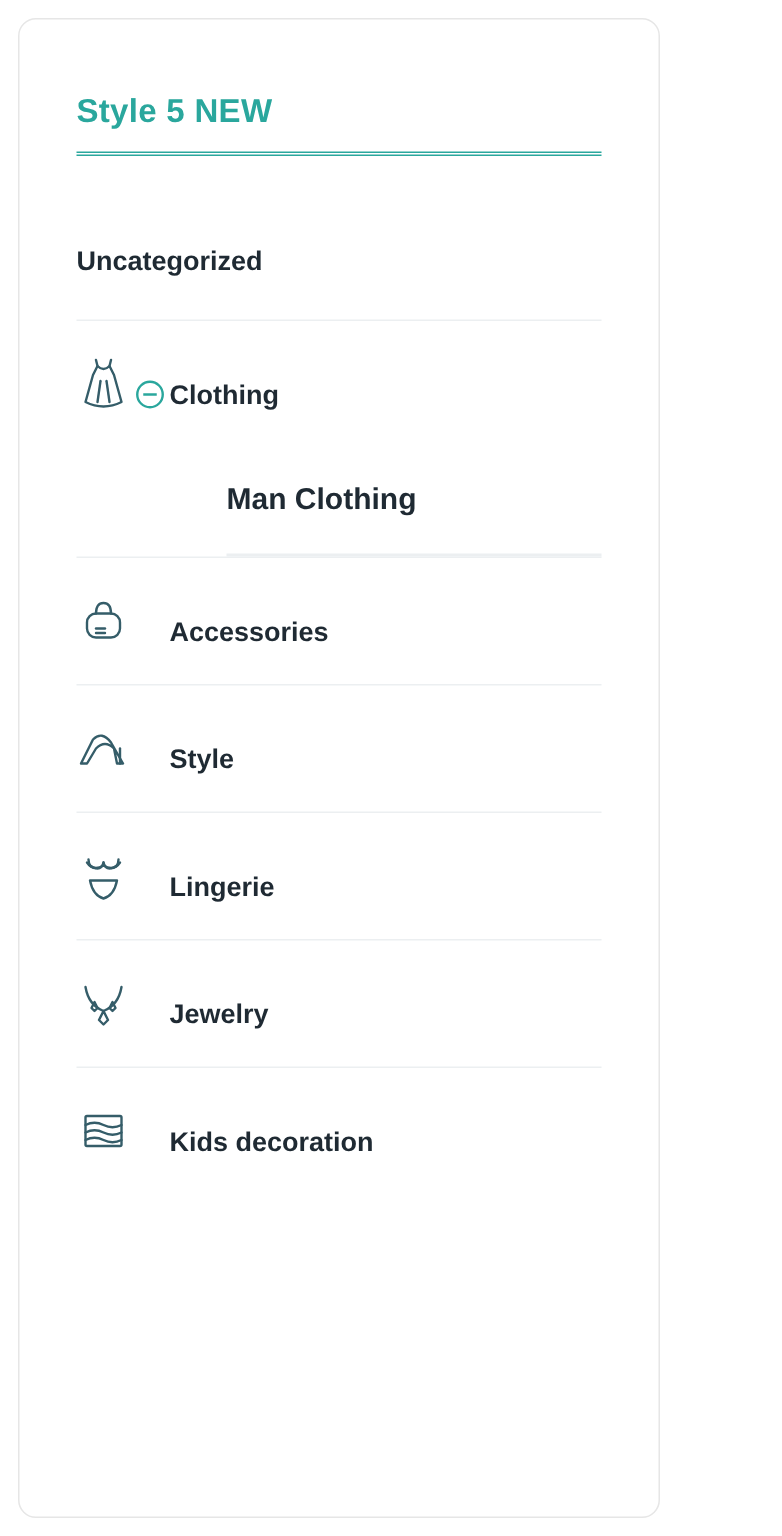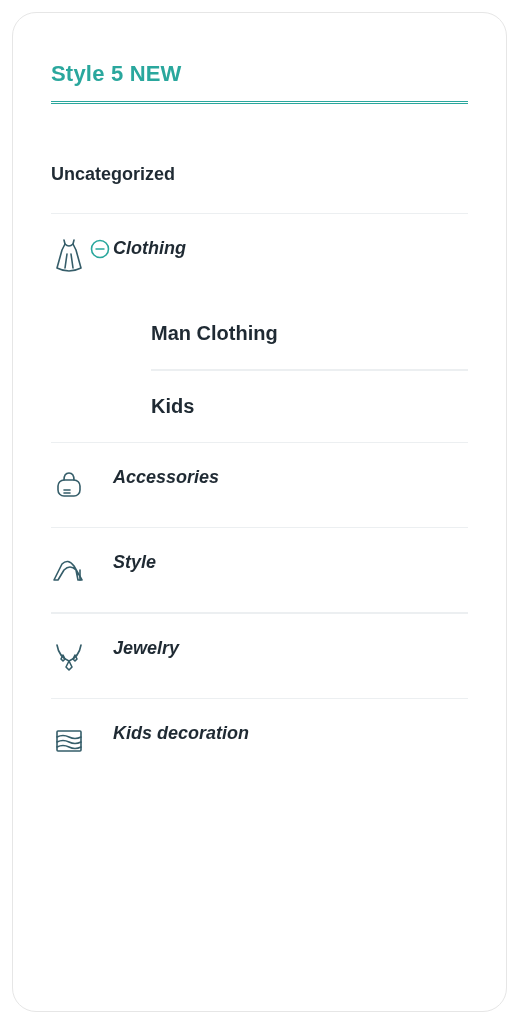--- a/index.html
+++ b/index.html
@@ -1,22 +1,22 @@
 <!DOCTYPE html>
 <html><head>
 <meta charset="utf-8">
 <style>
   * { box-sizing: border-box; margin: 0; padding: 0; }
   html, body { width: 521px; height: 1024px; font-family: -apple-system, BlinkMacSystemFont, "Segoe UI", Arial, sans-serif; background: #fff; }
   .card {
-    width: 495px;
+    width: 428px;
     height: 1000px;
     margin: 12px;
     border: 1.5px solid #e6e6e6;
-    border-radius: 24px;
+    border-radius: 12px;
     padding: 48px 38px 0 38px;
     position: relative;
     overflow: hidden;
   }
   .title {
     color: #2aa79d;
     font-size: 22px;
     font-weight: 700;
     letter-spacing: 0.2px;
   }
@@ -32,24 +32,23 @@
     color: #1f2a33;
   }
   .list { margin-top: 28px; }
   .sep {
     border: 0;
     border-top: 1px solid #eceff1;
     margin: 0;
   }
   .row {
     display: flex;
-    align-items: flex-start;
+    align-items: flex-end;
     gap: 2px;
     padding: 24px 0;
-    font-style: italic;
   }
   .row-tall { padding: 24px 0; }
   .icon-slot {
     width: 36px;
     height: 36px;
     display: inline-flex;
     align-items: center;
     justify-content: center;
     flex: 0 0 36px;
     color: #355d69;
@@ -112,23 +111,20 @@
       </span>
       <span class="cat-label">Clothing</span>
     </div>
 
     <div class="sublist">
       <div class="subrow">
         <span>Man Clothing</span>
       </div>
       <hr class="subsep">
       <hr class="subsep">
-      <div class="subrow">
-        <span>Kids</span>
-      </div>
     </div>
 
     <hr class="sep">
 
     <div class="row">
       <span class="icon-slot">
         <svg width="30" height="30" viewBox="0 0 30 30" fill="none" stroke="currentColor" stroke-width="1.6" stroke-linecap="round">
           <path d="M10 10 Q10 3 15 3 Q20 3 20 10"></path>
           <rect x="4" y="10" width="22" height="16" rx="6"></rect>
           <line x1="10" y1="20" x2="16" y2="20"></line>
@@ -147,20 +143,32 @@
           <path d="M2 24 L10 8 Q16 2 22 10 L30 24 L26 24 L24 14 Q18 8 12 14 L6 24 Z"></path>
           <line x1="28" y1="24" x2="28" y2="14"></line>
         </svg>
       </span>
       <span class="toggle-slot"></span>
       <span class="cat-label">Style</span>
     </div>
 
     <hr class="sep">
 
+    <div class="row">
+      <span class="icon-slot">
+        <svg width="30" height="34" viewBox="0 0 30 34" fill="none" stroke="currentColor" stroke-width="1.6" stroke-linecap="round" stroke-linejoin="round">
+          <path d="M4 8 Q8 14 15 10 Q22 14 26 8"></path>
+          <path d="M5 6 Q5 12 11 12 Q14 12 15 8"></path>
+          <path d="M25 6 Q25 12 19 12 Q16 12 15 8"></path>
+          <path d="M6 20 L24 20 Q22 30 15 32 Q8 30 6 20 Z"></path>
+        </svg>
+      </span>
+      <span class="toggle-slot"></span>
+      <span class="cat-label">Lingerie</span>
+    </div>
 
     <hr class="sep">
 
     <div class="row">
       <span class="icon-slot">
         <svg width="32" height="30" viewBox="0 0 32 30" fill="none" stroke="currentColor" stroke-width="1.6" stroke-linecap="round" stroke-linejoin="round">
           <path d="M4 4 Q6 16 16 20 Q26 16 28 4"></path>
           <path d="M16 20 L13 26 L16 29 L19 26 Z"></path>
           <path d="M10 14 L8 18 L10 20 L12 18 Z"></path>
           <path d="M22 14 L20 18 L22 20 L24 18 Z"></path>

